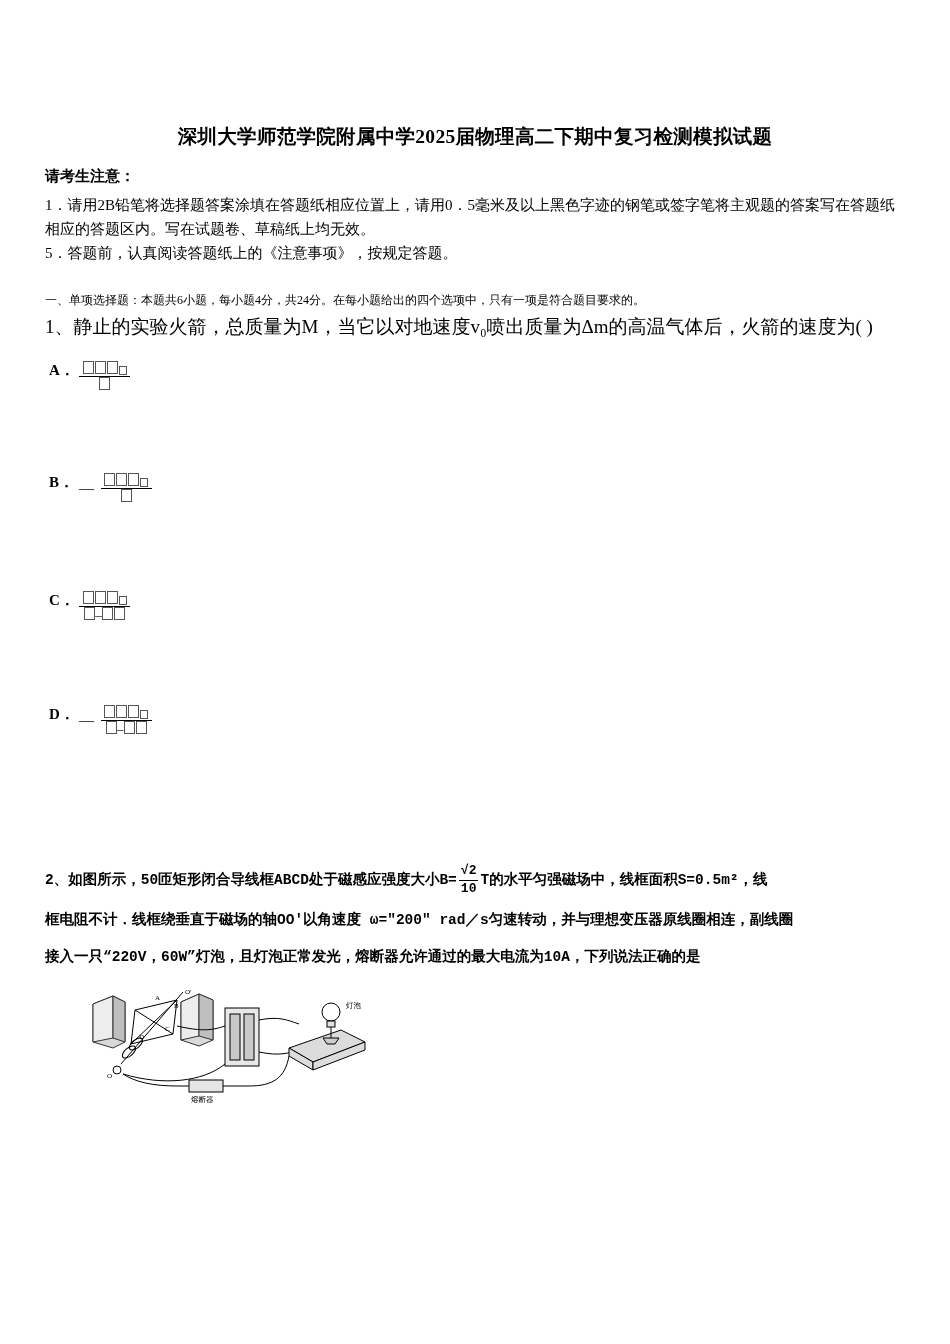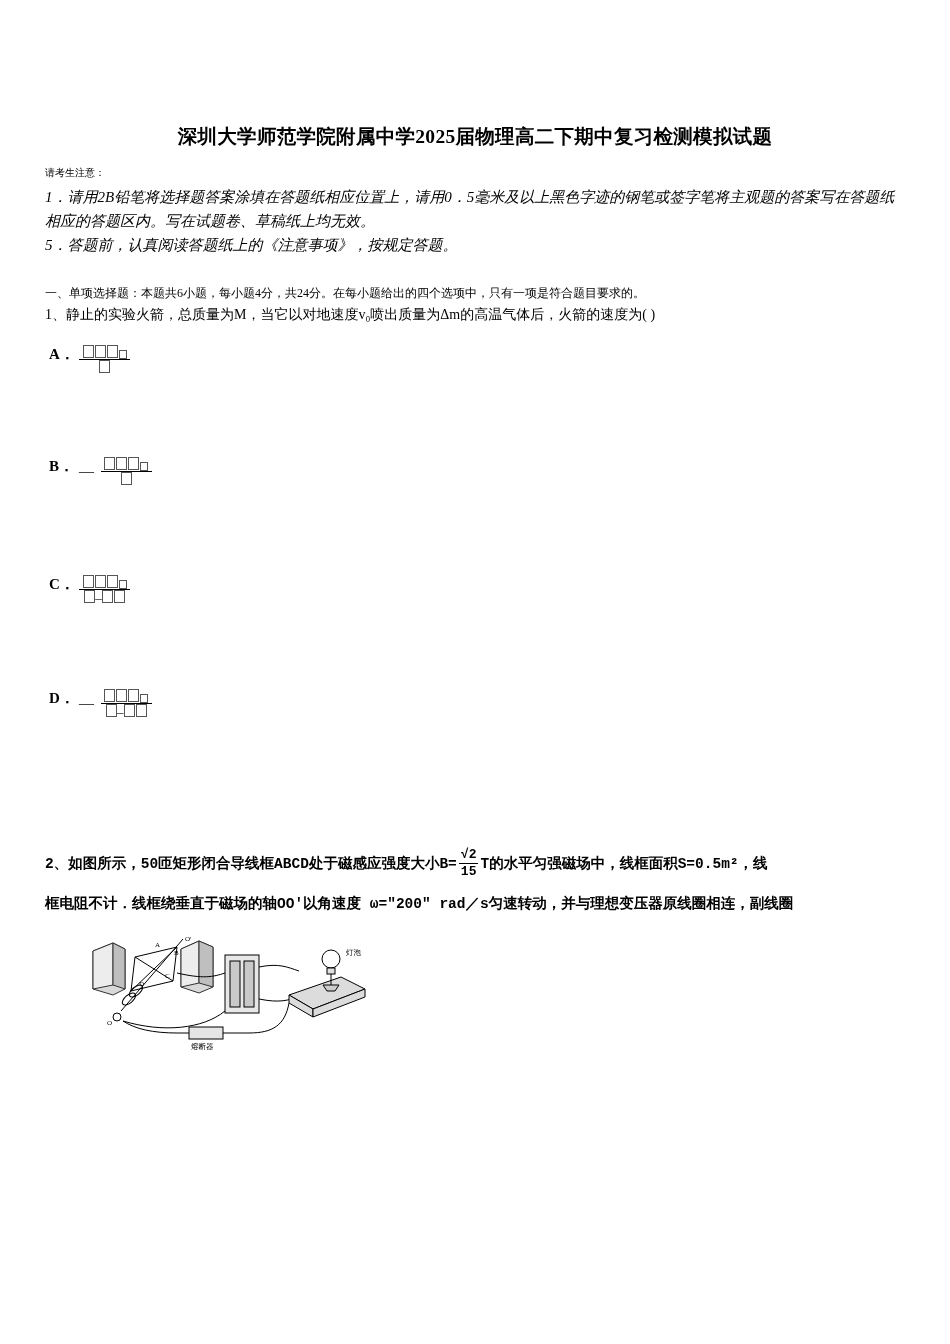--- a/index.html
+++ b/index.html
@@ -31,39 +31,38 @@
   .doc-title {
     font-family: "Liberation Serif", serif;
     font-weight: bold;
     font-size: 19.5px;
     text-align: center;
     letter-spacing: 0.3px;
     margin: 0 0 16px 0;
     line-height: 1.3;
   }
   .notice-head {
-    font-size: 10px;
-    font-weight: normal;
+    font-size: 15px;
+    font-weight: bold;
     margin: 0 0 4px 0;
     line-height: 1.55;
   }
   .notice-line {
     font-size: 15px;
     line-height: 1.62;
     margin: 0;
-    font-style: italic;
   }
   .spacer-lg { height: 26px; }
   .section-head {
     font-size: 12px;
     line-height: 1.6;
     margin: 0;
   }
   .q-line {
-    font-size: 14px;
+    font-size: 19px;
     line-height: 1.7;
     margin: 0;
   }
   .opt-row {
     display: flex;
     align-items: flex-start;
     margin: 0;
   }
   .opt-label {
     font-size: 15px;
@@ -232,23 +231,24 @@
           <span class="frac">
             <span class="num"><span class="boxglyph"></span><span class="boxglyph"></span><span class="boxglyph"></span><span class="boxglyph sub"></span></span>
             <span class="den"><span class="boxglyph"></span>–<span class="boxglyph"></span><span class="boxglyph"></span></span>
           </span>
         </div>
       </div>
     </div>
 
     <div class="q2-wrap">
       <div class="q2-line tall">
-        <span>2、如图所示，50匝矩形闭合导线框ABCD处于磁感应强度大小B=</span><span class="frac-sqrt"><span class="num">√2</span><span class="den">15</span></span><span>T的水平匀强磁场中，线框面积S=0.5m²，线</span>
+        <span>2、如图所示，50匝矩形闭合导线框ABCD处于磁感应强度大小B=</span><span class="frac-sqrt"><span class="num">√2</span><span class="den">10</span></span><span>T的水平匀强磁场中，线框面积S=0.5m²，线</span>
       </div>
       <div class="q2-line">框电阻不计．线框绕垂直于磁场的轴OO′以角速度 ω="200" rad／s匀速转动，并与理想变压器原线圈相连，副线圈</div>
+      <div class="q2-line">接入一只“220V，60W”灯泡，且灯泡正常发光，熔断器允许通过的最大电流为10A，下列说法正确的是</div>
 
       <div class="figure">
         <svg width="300" height="120" viewBox="0 0 300 120">
 
           <g stroke="#333" fill="#f2f2f2" stroke-width="1">
             <polygon points="20,18 40,10 52,16 52,56 40,62 20,56" fill="#d9d9d9"></polygon>
             <polygon points="20,18 40,10 40,52 20,56" fill="#ededed"></polygon>
             <polygon points="40,10 52,16 52,56 40,52" fill="#bfbfbf"></polygon>
           </g>
 

